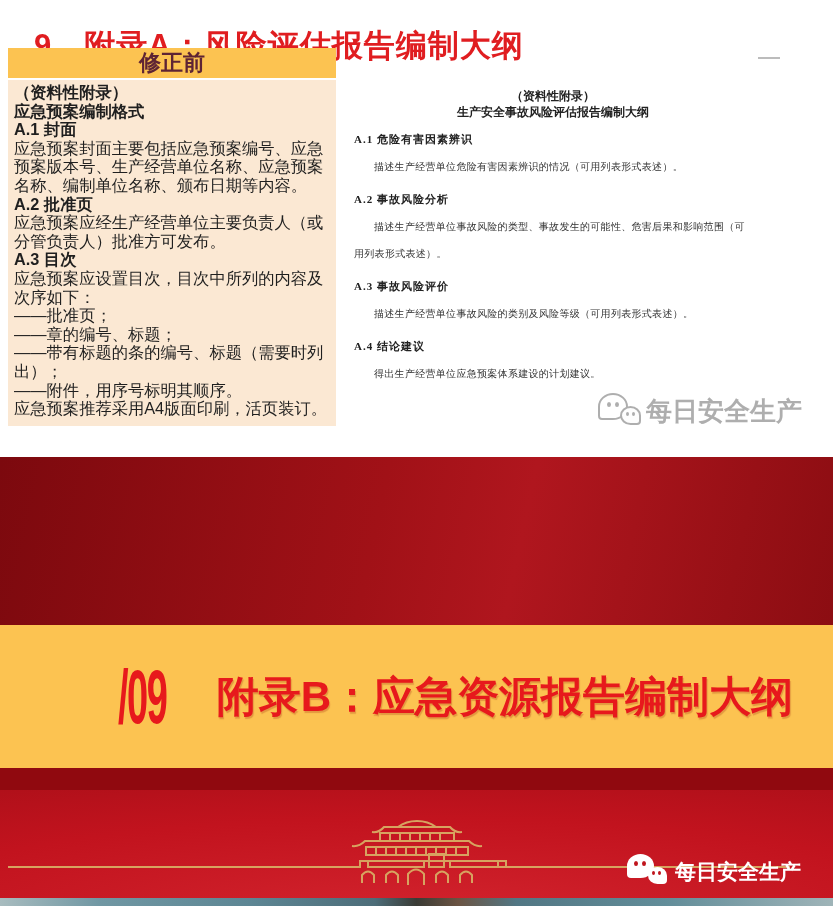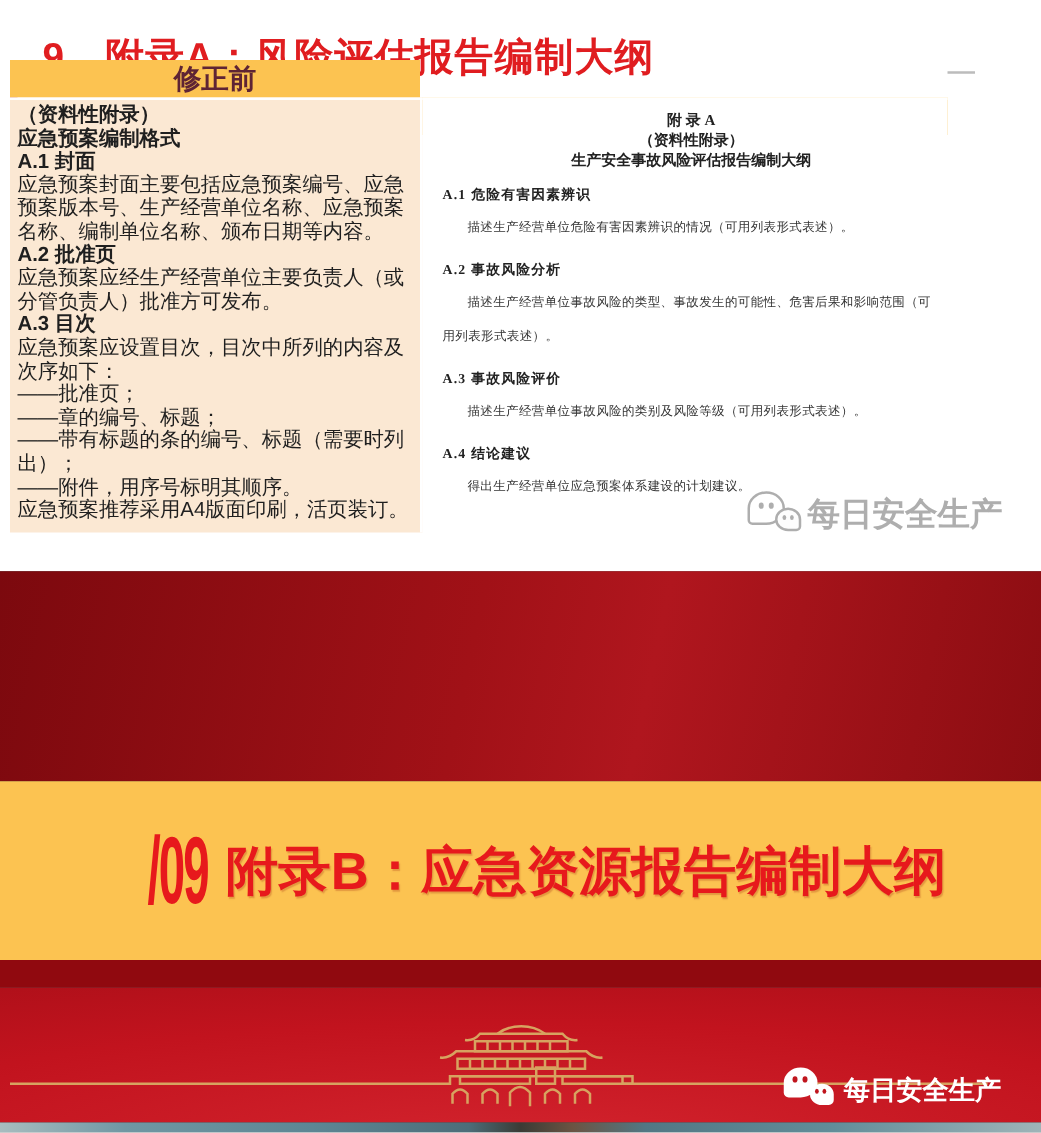--- a/index.html
+++ b/index.html
@@ -49,21 +49,21 @@
   .wm-white .b2{left:21px;top:13px;width:19px;height:17px;background:#fff;border-bottom-right-radius:4px;}
   .wm-white .eye{background:#c0151d;}
   .e1{left:7px;top:7px;} .e2{left:15px;top:7px;}
   .e3{left:4px;top:4px;width:3px;height:4px;} .e4{left:10px;top:4px;width:3px;height:4px;}
 
   
   .slide2{position:absolute;left:0;top:457px;width:833px;height:441px;}
   .red-top{height:168px;
      background:linear-gradient(102deg,#7c090e 0%,#93101->,#a11117 45%,#b0161e 62%,#8c0d12 100%);
      background:linear-gradient(102deg,#7c090e 0%,#a11117 45%,#b0161e 62%,#8c0d12 100%);}
-  .band{height:143px;background:#fcc351;display:flex;align-items:center;overflow:hidden;}
+  .band{height:143px;background:#fcc351;display:flex;align-items:center;overflow:hidden;gap:36px;}
   .band-num{display:inline-block;margin-left:118px;font-size:76px;font-weight:bold;
             color:#e7191c;transform:scaleX(.5);transform-origin:left center;
             letter-spacing:-3px;line-height:1;}
   .band-title{font-size:42px;font-weight:bold;color:#e7191c;margin-left:-34px;
               letter-spacing:0;white-space:nowrap;
               text-shadow:1px 2px 1px rgba(150,25,10,.25);}
   .red-strip{height:22px;background:#90090f;}
   .red-bottom{position:relative;height:108px;overflow:hidden;
      background:radial-gradient(120% 170% at 50% 120%,#d3242e 0%,#c2131e 55%,#a50e17 100%);}
   .gate{position:absolute;left:0;bottom:2px;width:833px;height:85px;}
@@ -104,21 +104,20 @@
           <p>——批准页；</p>
           <p>——章的编号、标题；</p>
           <p>——带有标题的条的编号、标题（需要时列出）；</p>
           <p>——附件，用序号标明其顺序。</p>
 
           <p>应急预案推荐采用A4版面印刷，活页装订。</p>
         </div>
 
         <div class="cell-right">
           <div class="doc-title">
-            <div>附 录 A</div>
             <div>（资料性附录）</div>
             <div>生产安全事故风险评估报告编制大纲</div>
           </div>
 
           <p class="sec-h">A.1 危险有害因素辨识</p>
           <p class="sec-b">描述生产经营单位危险有害因素辨识的情况（可用列表形式表述）。</p>
 
           <p class="sec-h">A.2 事故风险分析</p>
           <p class="sec-b">描述生产经营单位事故风险的类型、事故发生的可能性、危害后果和影响范围（可用列表形式表述）。</p>
 

